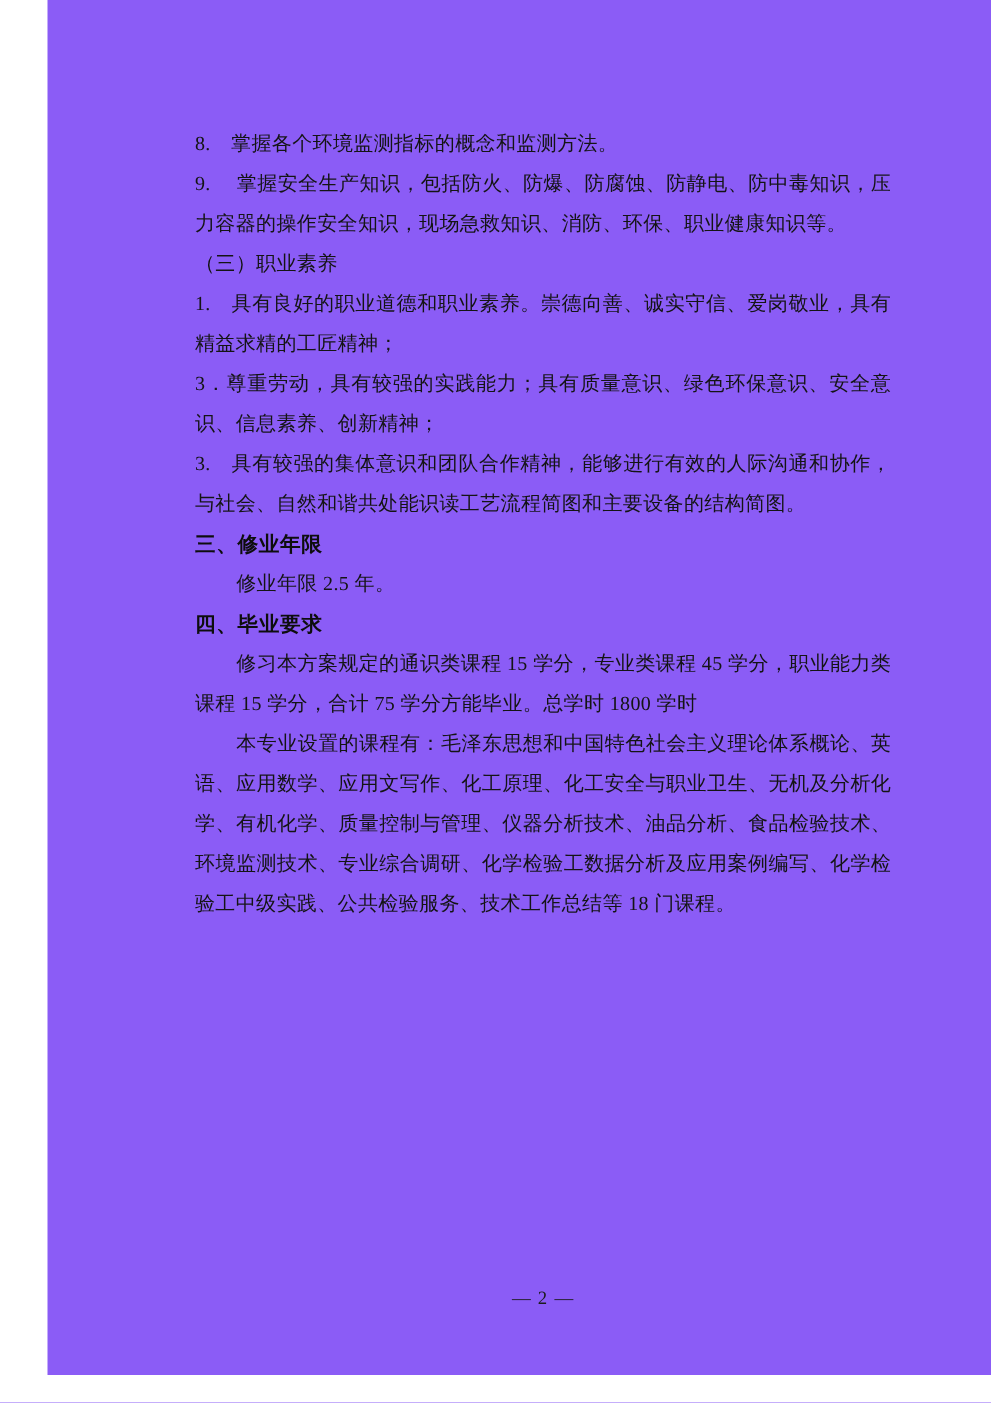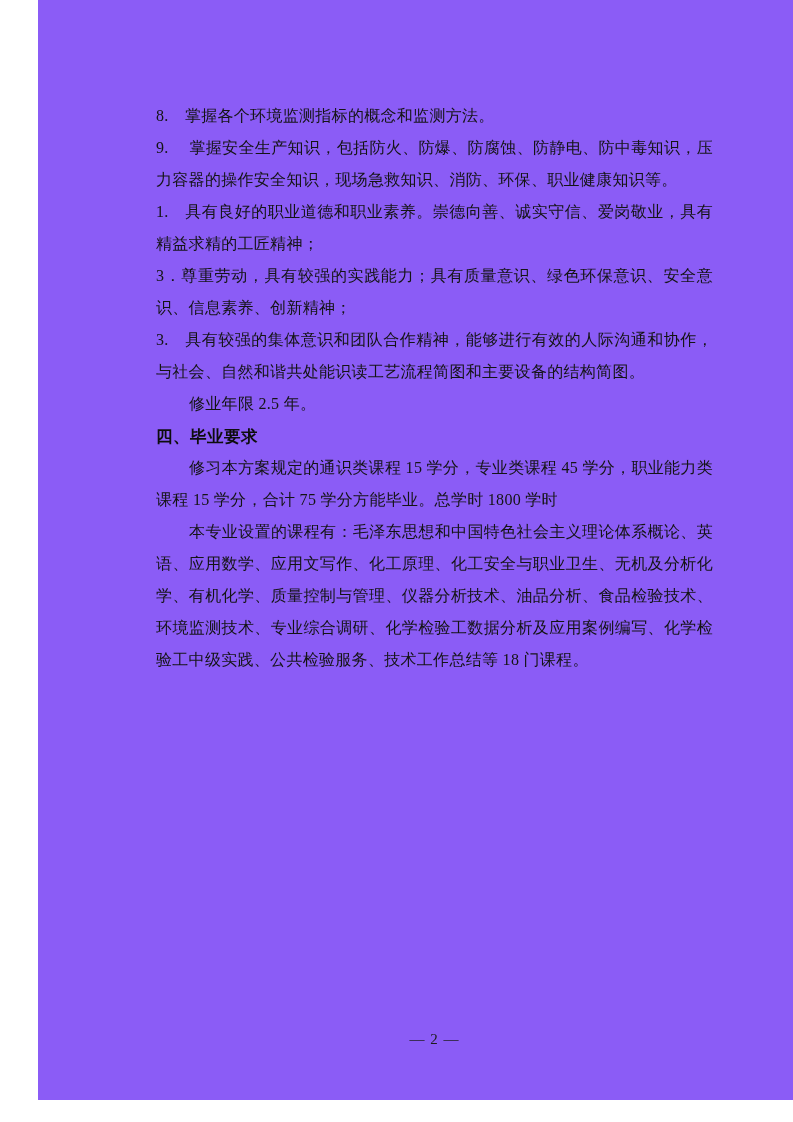--- a/index.html
+++ b/index.html
@@ -54,22 +54,24 @@
     letter-spacing: 1px;
   }
 </style>
 </head>
 <body>
 
 <div class="page">
   <div class="content">
     <p class="para">8.　掌握各个环境监测指标的概念和监测方法。</p>
     <p class="para">9.　 掌握安全生产知识，包括防火、防爆、防腐蚀、防静电、防中毒知识，压力容器的操作安全知识，现场急救知识、消防、环保、职业健康知识等。</p>
+    <p class="para">（三）职业素养</p>
     <p class="para">1.　具有良好的职业道德和职业素养。崇德向善、诚实守信、爱岗敬业，具有精益求精的工匠精神；</p>
     <p class="para">3．尊重劳动，具有较强的实践能力；具有质量意识、绿色环保意识、安全意识、信息素养、创新精神；</p>
     <p class="para">3.　具有较强的集体意识和团队合作精神，能够进行有效的人际沟通和协作，与社会、自然和谐共处能识读工艺流程简图和主要设备的结构简图。</p>
+    <p class="heading">三、修业年限</p>
     <p class="para para-indent">修业年限 2.5 年。</p>
     <p class="heading">四、毕业要求</p>
     <p class="para para-indent">修习本方案规定的通识类课程 15 学分，专业类课程 45 学分，职业能力类课程 15 学分，合计 75 学分方能毕业。总学时 1800 学时</p>
     <p class="para para-indent">本专业设置的课程有：毛泽东思想和中国特色社会主义理论体系概论、英语、应用数学、应用文写作、化工原理、化工安全与职业卫生、无机及分析化学、有机化学、质量控制与管理、仪器分析技术、油品分析、食品检验技术、环境监测技术、专业综合调研、化学检验工数据分析及应用案例编写、化学检验工中级实践、公共检验服务、技术工作总结等 18 门课程。</p>
   </div>
   <div class="footer">— 2 —</div>
 </div>
 
 </body></html>

